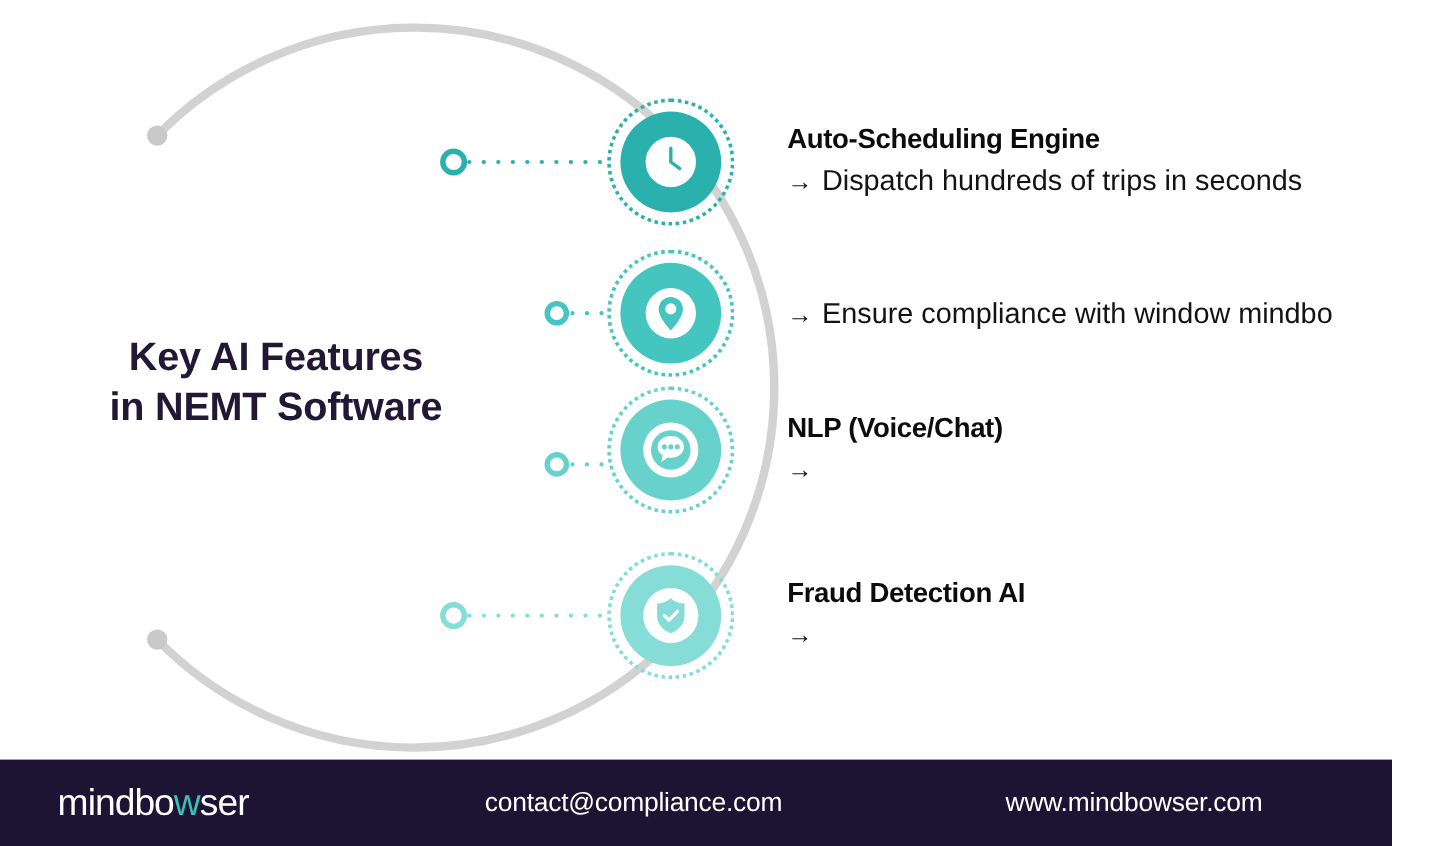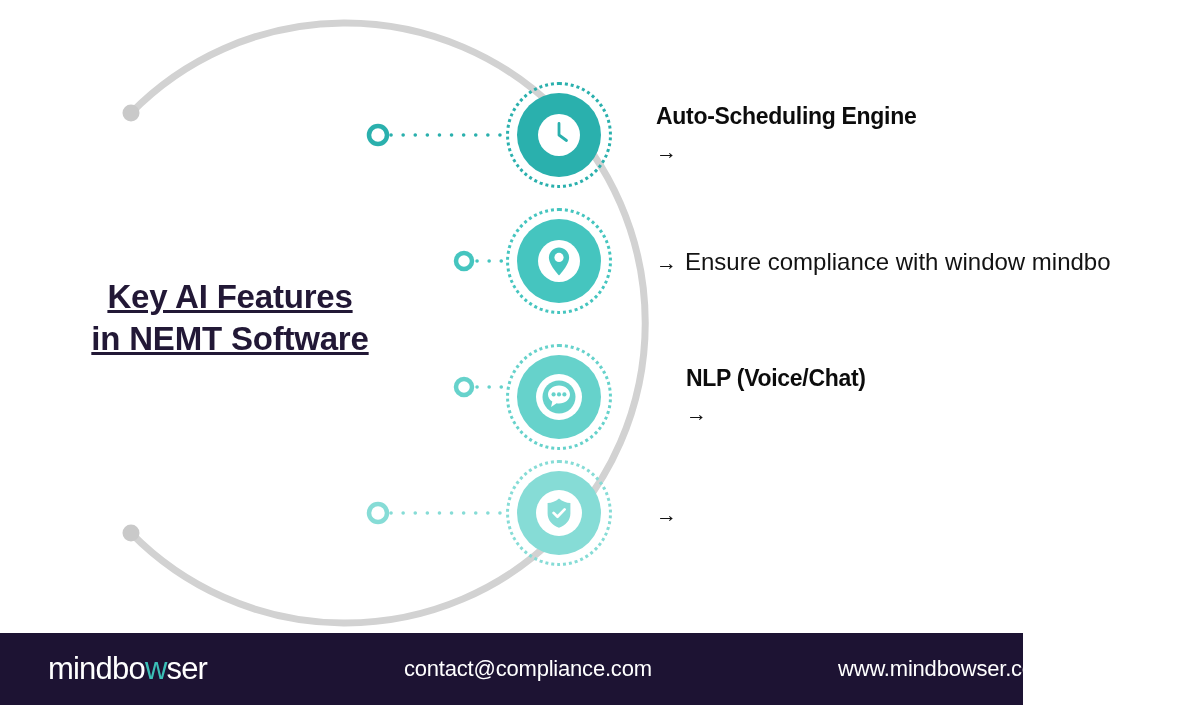--- a/index.html
+++ b/index.html
@@ -33,36 +33,35 @@
     position: absolute;
     left: 0px;
     top: 276px;
     width: 460px;
     text-align: center;
     color: #221836;
     font-size: 33px;
     font-weight: bold;
     line-height: 42px;
     letter-spacing: -0.2px;
-    text-decoration: underline;
   }
   #title-block .tline { display: block; white-space: nowrap; }
 
   
   .feature-row {
     position: absolute;
     left: 506px;
     width: 695px;
     height: 106px;
     display: flex;
     align-items: center;
   }
   #feature-row-0 { top: 82px; }
   #feature-row-1 { top: 208px; }
-  #feature-row-2 { top: 344px; gap: 30px; }
+  #feature-row-2 { top: 322px; }
   #feature-row-3 { top: 460px; }
 
   
   .icon-badge {
     position: relative;
     flex: 0 0 auto;
     width: 106px;
     height: 106px;
     display: flex;
     align-items: center;
@@ -115,21 +114,21 @@
     font-size: 21px;
     margin-right: 8px;
     line-height: 32px;
   }
 
   
   #footer {
     position: absolute;
     left: 0;
     top: 633px;
-    width: 1023px;
+    width: 1160px;
     height: 72px;
     background: #1d1333;
     display: flex;
     align-items: center;
   }
   #footer-logo {
     position: absolute;
     left: 48px;
     color: #ffffff;
     font-size: 31px;
@@ -188,20 +187,21 @@
         <svg width="44" height="44" viewBox="0 0 44 44">
           <circle cx="22" cy="22" r="21" fill="#ffffff"></circle>
           <path d="M22 10.5 L22 22 L29.5 27.5" fill="none" stroke="#2ab0ad" stroke-width="2.8" stroke-linecap="round" stroke-linejoin="round"></path>
         </svg>
       </div>
     </div>
     <div class="feature-text">
       <div class="feature-title">Auto-Scheduling Engine</div>
       <div class="feature-desc">
         <span class="desc-arrow">→</span>
+        <span>Dispatch hundreds of trips in seconds</span>
       </div>
     </div>
   </div>
 
   <div class="feature-row" id="feature-row-1">
     <div class="icon-badge">
       <div class="dotted-ring" style="border-color:#45c5bf;"></div>
       <div class="icon-disc" style="background:#45c5bf;">
         <svg width="44" height="44" viewBox="0 0 44 44">
           <circle cx="22" cy="22" r="21" fill="#ffffff"></circle>
@@ -251,20 +251,21 @@
           <circle cx="24" cy="24" r="23" fill="#ffffff"></circle>
           <path d="M24 9.5 C20.6 12.6 16.6 13.9 12.6 13.9 L12.6 24.4
                    C12.6 31.2 17.4 36.3 24 38.8
                    C30.6 36.3 35.4 31.2 35.4 24.4 L35.4 13.9
                    C31.4 13.9 27.4 12.6 24 9.5 Z" fill="#86dcd6"></path>
           <path d="M18.6 23.9 L22.5 27.8 L29.6 20.4" fill="none" stroke="#ffffff" stroke-width="2.7" stroke-linecap="round" stroke-linejoin="round"></path>
         </svg>
       </div>
     </div>
     <div class="feature-text">
+      <div class="feature-title">Fraud Detection AI</div>
       <div class="feature-desc">
         <span class="desc-arrow">→</span>
       </div>
     </div>
   </div>
 
   <div id="footer">
     <div id="footer-logo">
       <span>mindbo</span><span class="w-accent">w</span><span>ser</span>
     </div>

